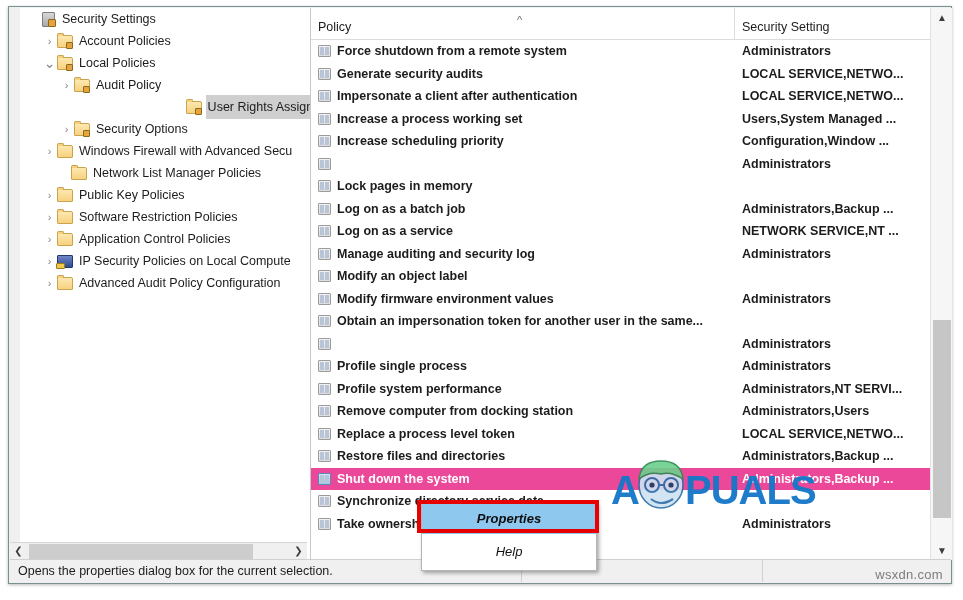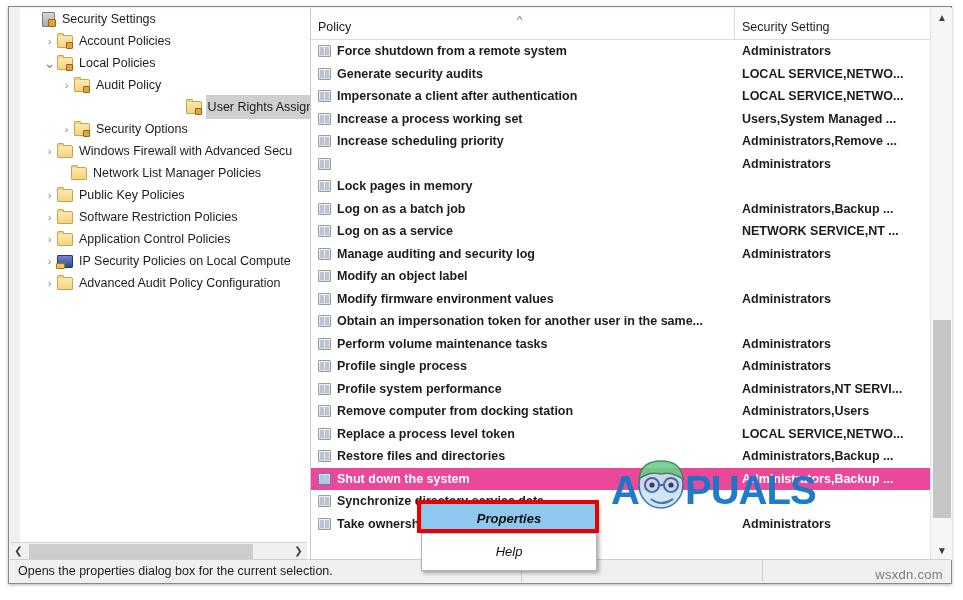--- a/index.html
+++ b/index.html
@@ -573,21 +573,21 @@
             <span class="ico-policy"></span>
             <span>Increase a process working set</span>
           </div>
           <div class="set">Users,System Managed ...</div>
         </div>
         <div class="lrow">
           <div class="pol">
             <span class="ico-policy"></span>
             <span>Increase scheduling priority</span>
           </div>
-          <div class="set">Administrators,Remove ...</div>
+          <div class="set">Configuration,Window ...</div>
         </div>
         <div class="lrow">
           <div class="pol">
             <span class="ico-policy"></span>
           </div>
           <div class="set">Administrators</div>
         </div>
         <div class="lrow">
           <div class="pol">
             <span class="ico-policy"></span>
@@ -633,21 +633,20 @@
         <div class="lrow">
           <div class="pol">
             <span class="ico-policy"></span>
             <span>Obtain an impersonation token for another user in the same...</span>
           </div>
           <div class="set"></div>
         </div>
         <div class="lrow">
           <div class="pol">
             <span class="ico-policy"></span>
-            <span>Perform volume maintenance tasks</span>
           </div>
           <div class="set">Administrators</div>
         </div>
         <div class="lrow">
           <div class="pol">
             <span class="ico-policy"></span>
             <span>Profile single process</span>
           </div>
           <div class="set">Administrators</div>
         </div>

